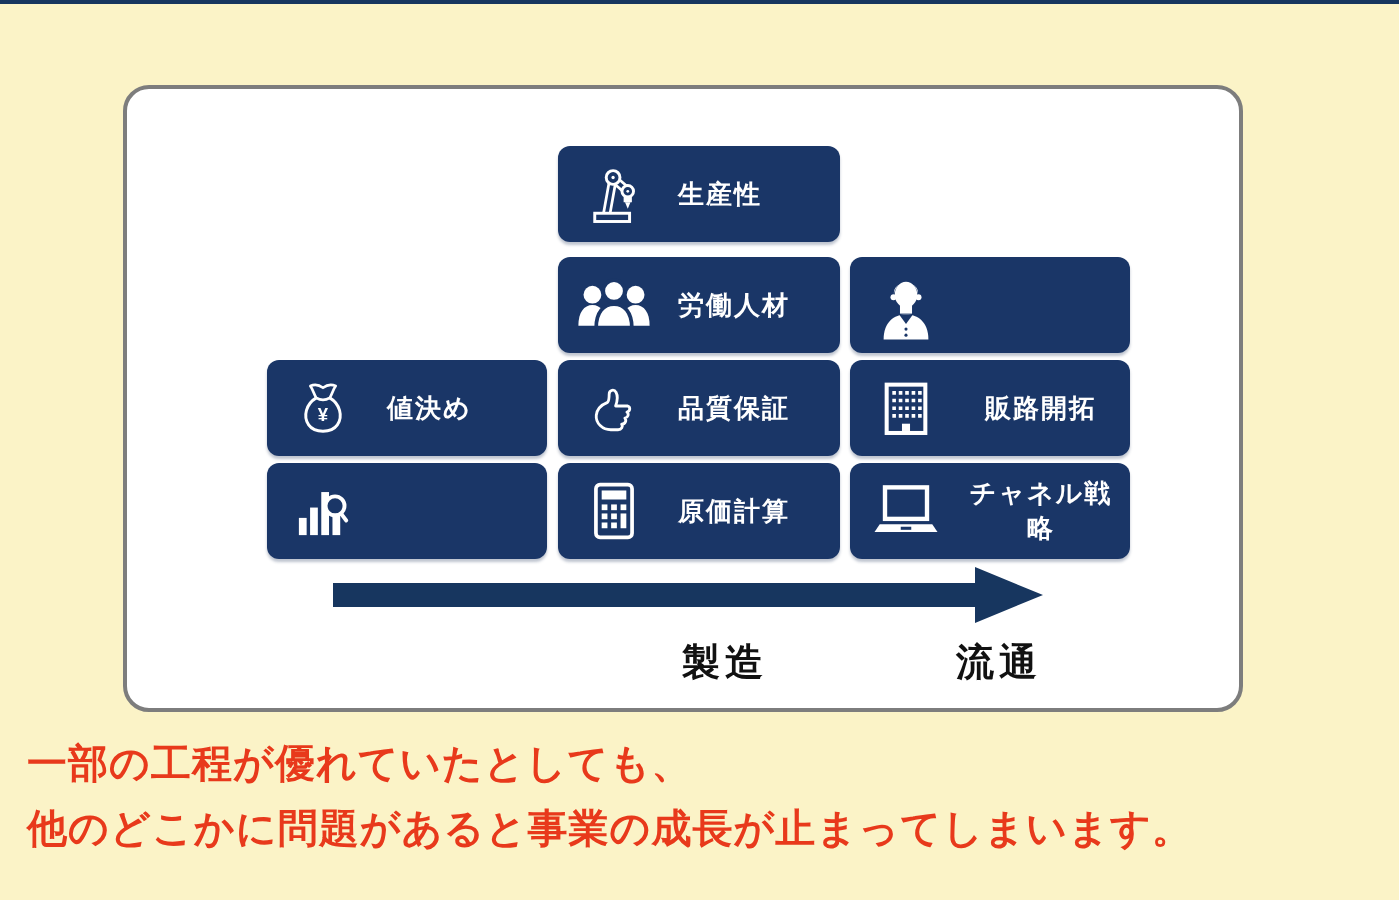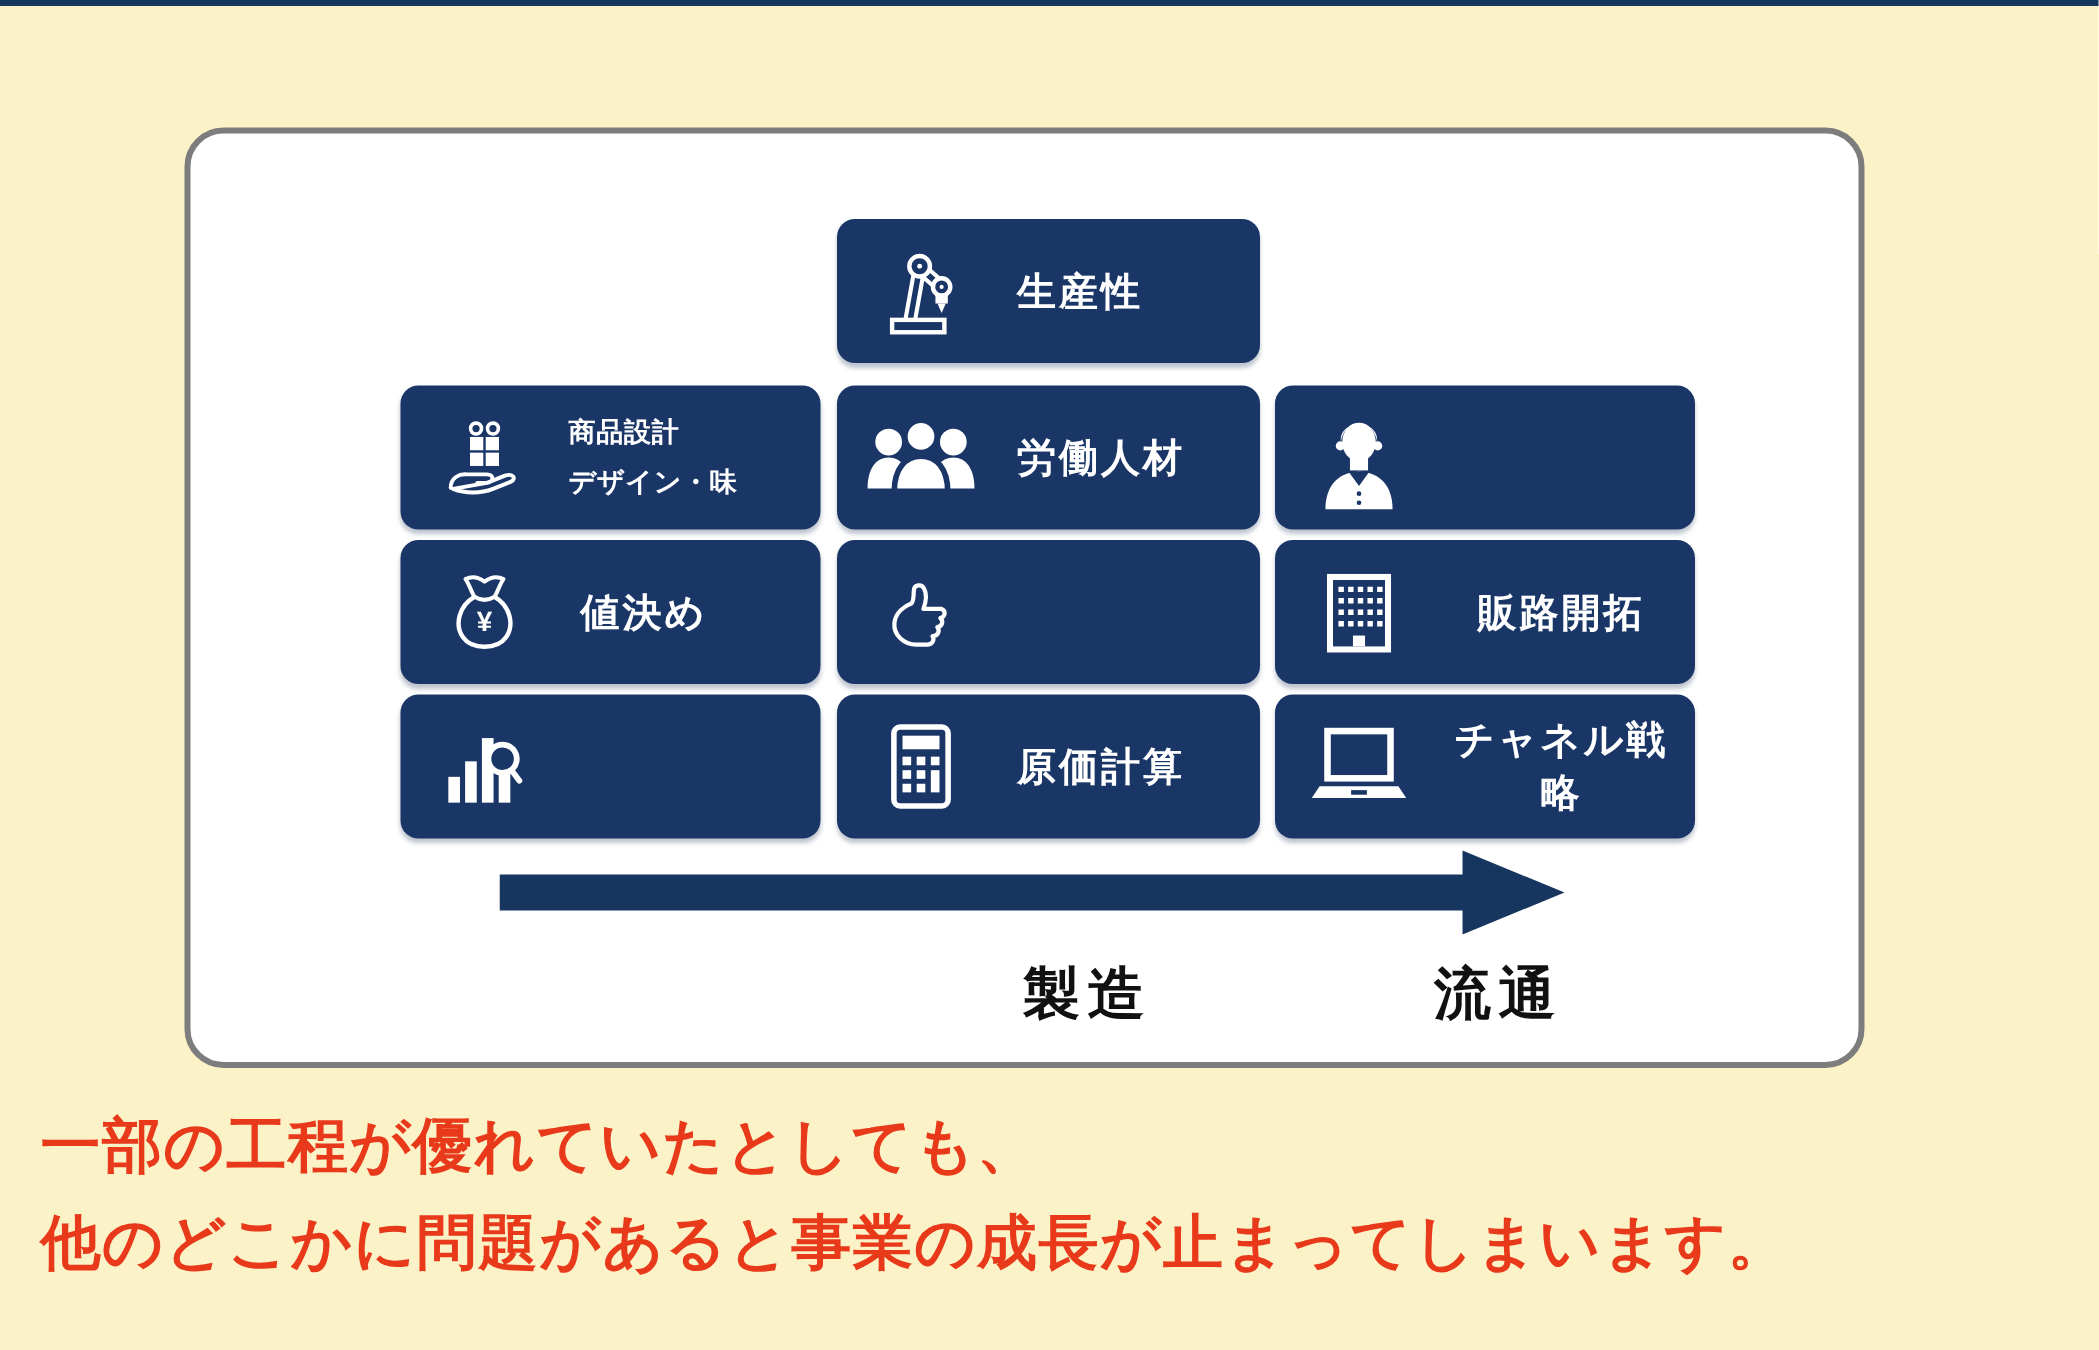--- a/index.html
+++ b/index.html
@@ -61,37 +61,20 @@
         <circle cx="51" cy="33" r="6.3" fill="var(--box-navy)" stroke="#fff" stroke-width="3.2"></circle>
         <circle cx="51" cy="33" r="1.5" fill="#fff"></circle>
         <path d="M46.5,38 h9 v7 h-9 z" fill="#fff"></path>
         <path d="M48,45 h6 l-3,7 z" fill="#fff"></path>
         <rect x="15" y="57" width="38" height="9" fill="var(--box-navy)" stroke="#fff" stroke-width="3.2"></rect>
       </svg>
     </div>
     <div class="label one-line">生産性</div>
   </div>
 
-  <div class="box c1 r2">
-    <div class="icon-wrap">
-      <svg width="58" height="64" viewBox="0 0 72 76">
-        <circle cx="29" cy="14" r="4.5" fill="none" stroke="#fff" stroke-width="3"></circle>
-        <circle cx="43" cy="14" r="4.5" fill="none" stroke="#fff" stroke-width="3"></circle>
-        <rect x="24" y="21" width="11" height="11" fill="#fff"></rect>
-        <rect x="37" y="21" width="11" height="11" fill="#fff"></rect>
-        <rect x="24" y="34" width="11" height="11" fill="#fff"></rect>
-        <rect x="37" y="34" width="11" height="11" fill="#fff"></rect>
-        <path d="M8,63 C8,55 15,51 22,52 L38,52 C44,52 44,58 38,59 L30,59 M38,59 L53,53 C59,51 63,55 58,58 L43,64 C33,68 20,68 10,64 Z" fill="none" stroke="#fff" stroke-width="3.2" stroke-linejoin="round" stroke-linecap="round"></path>
-      </svg>
-    </div>
-    <div class="label two-line">
-      <div>商品設計</div>
-      <div>デザイン・味</div>
-    </div>
-  </div>
 
   <div class="box c2 r2">
     <div class="icon-wrap">
       <svg width="80" height="60" viewBox="0 0 84 64">
         <circle cx="19" cy="21" r="9.5" fill="#fff"></circle>
         <path d="M4,54 C4,40 10,32 19,32 C28,32 34,40 34,54 Z" fill="#fff"></path>
         <circle cx="65" cy="21" r="9.5" fill="#fff"></circle>
         <path d="M50,54 C50,40 56,32 65,32 C74,32 80,40 80,54 Z" fill="#fff"></path>
         <circle cx="42" cy="17" r="11.5" fill="#fff" stroke="var(--box-navy)" stroke-width="4"></circle>
         <path d="M23,56 C23,40 31,31 42,31 C53,31 61,40 61,56 Z" fill="#fff" stroke="var(--box-navy)" stroke-width="4"></path>
@@ -126,20 +109,21 @@
     </div>
     <div class="label one-line">値決め</div>
   </div>
 
   <div class="box c2 r3">
     <div class="icon-wrap">
       <svg width="60" height="58" viewBox="0 0 72 72">
         <path d="M28,29 C23,31 15,36 14,45 C13,55 22,63 32,63 L41,63 C45.5,63 47.5,59 45.5,56 C50,56 52,51.5 49.5,48.5 C53.5,48 55,43.5 52,41 C56,40 57,35 53,33.5 L38,33.5 C40,28 41,21 38.5,16.5 C36.5,12.5 30,13 30,19 C30,25 29.5,27.5 28,29 Z" fill="none" stroke="#fff" stroke-width="3.5" stroke-linejoin="round" stroke-linecap="round"></path>
       </svg>
     </div>
+    <div class="label one-line">品質保証</div>
   </div>
 
   <div class="box c3 r3">
     <div class="icon-wrap">
       <svg width="58" height="60" viewBox="0 0 72 72">
         <rect x="12" y="7" width="48" height="60" fill="none" stroke="#fff" stroke-width="5"></rect>
         <path fill="#fff" d="M19,15h4.5v4.5h-4.5z M27,15h4.5v4.5h-4.5z M35,15h4.5v4.5h-4.5z M43,15h4.5v4.5h-4.5z M51,15h4.5v4.5h-4.5z
                              M19,24.5h4.5v4.5h-4.5z M27,24.5h4.5v4.5h-4.5z M35,24.5h4.5v4.5h-4.5z M43,24.5h4.5v4.5h-4.5z M51,24.5h4.5v4.5h-4.5z
                              M19,34h4.5v4.5h-4.5z M27,34h4.5v4.5h-4.5z M35,34h4.5v4.5h-4.5z M43,34h4.5v4.5h-4.5z M51,34h4.5v4.5h-4.5z
                              M19,43.5h4.5v4.5h-4.5z M27,43.5h4.5v4.5h-4.5z M35,43.5h4.5v4.5h-4.5z M43,43.5h4.5v4.5h-4.5z M51,43.5h4.5v4.5h-4.5z"></path>

